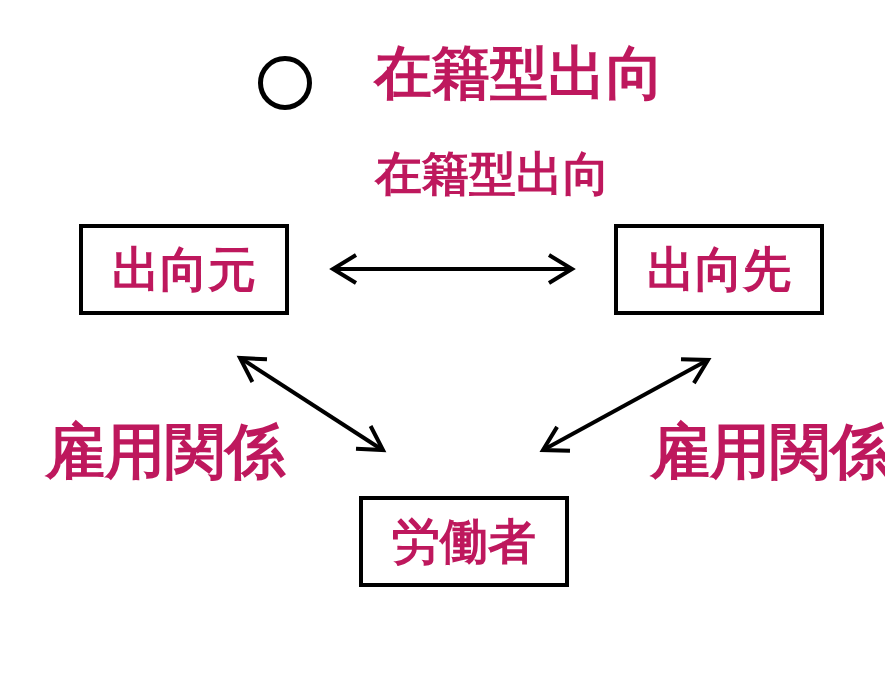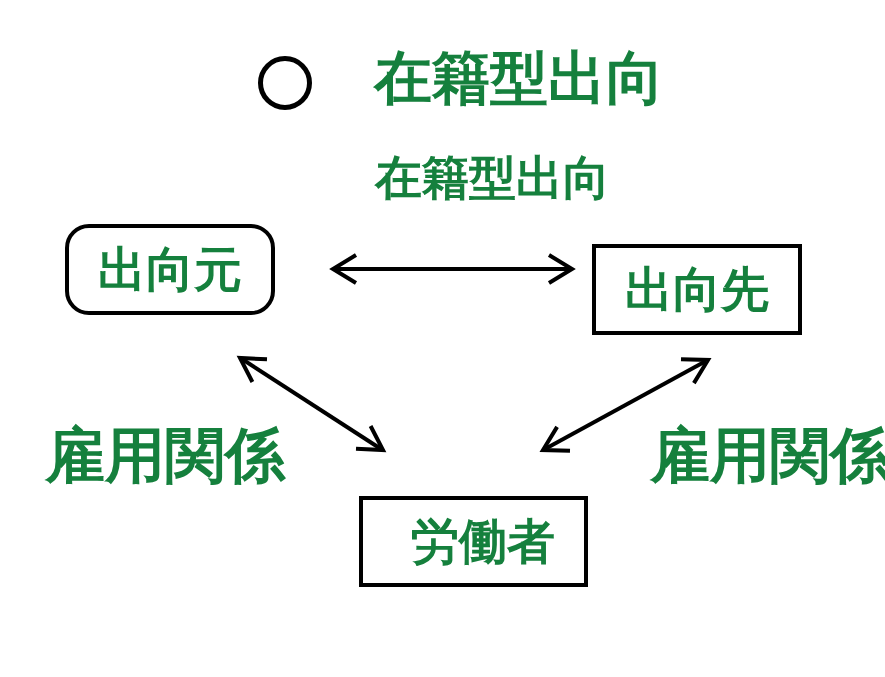--- a/index.html
+++ b/index.html
@@ -6,22 +6,22 @@
     margin: 0;
     padding: 0;
     background: #ffffff;
   }
   .canvas {
     position: relative;
     width: 885px;
     height: 677px;
     background: #ffffff;
     overflow: hidden;
-    font-family: Liberation Sans, sans-serif;
-    color: #15803d;
+    font-family: Liberation Mono, monospace;
+    color: #be185d;
   }
   
   .title-circle {
     position: absolute;
     left: 258px;
     top: 56px;
     width: 44px;
     height: 44px;
     border: 5px solid #000000;
     border-radius: 50%;
@@ -55,23 +55,23 @@
     border: 4px solid #000000;
     box-sizing: content-box;
     display: flex;
     align-items: center;
     justify-content: center;
     font-size: 48px;
     font-weight: 600;
     white-space: nowrap;
     background: #ffffff;
   }
-  .box-source      { left: 65px;  top: 224px; border-radius: 24px; }
-  .box-destination { left: 592px; top: 224px; margin-top: 20px; }
-  .box-worker      { left: 359px; top: 496px; padding-left: 19px; }
+  .box-source      { left: 79px;  top: 224px; }
+  .box-destination { left: 614px; top: 224px; }
+  .box-worker      { left: 359px; top: 496px; }
   
   .employment-label {
     position: absolute;
     top: 428px;
     font-size: 60px;
     line-height: 56px;
     font-weight: 600;
     white-space: nowrap;
   }
   .employment-left  { left: 45px; }

